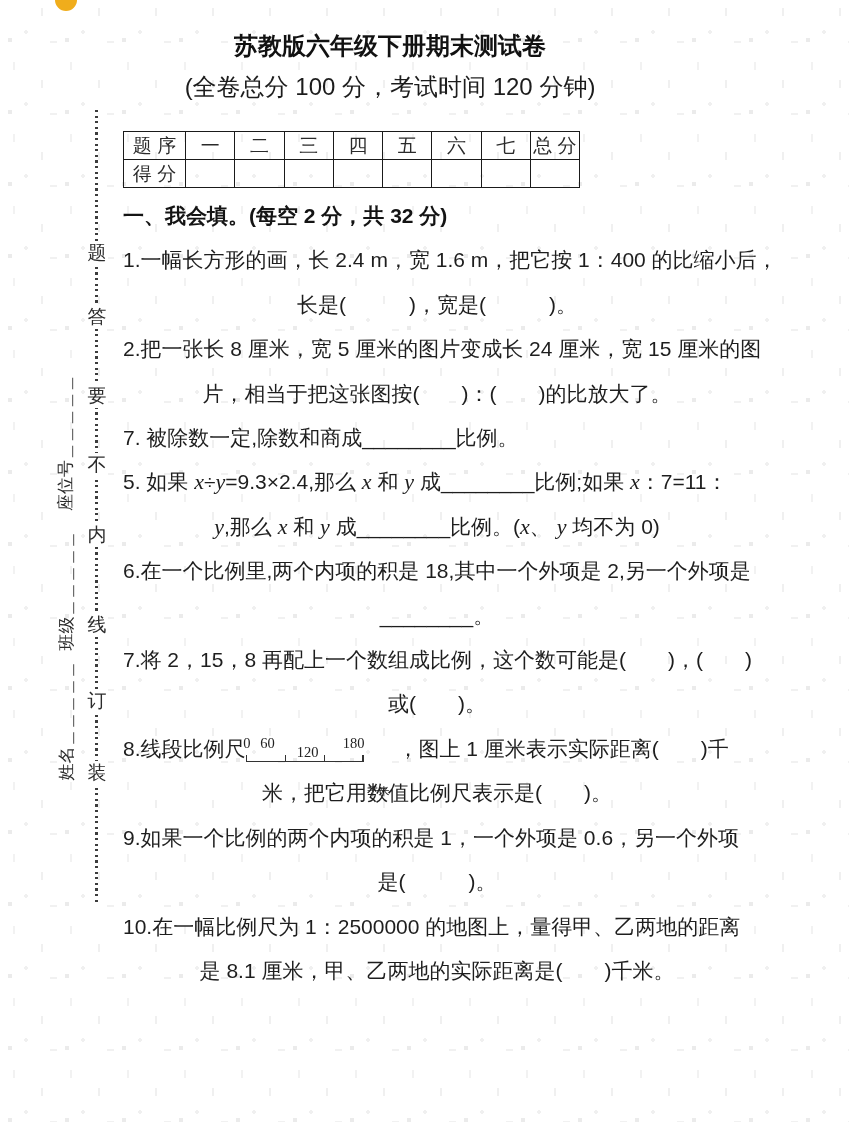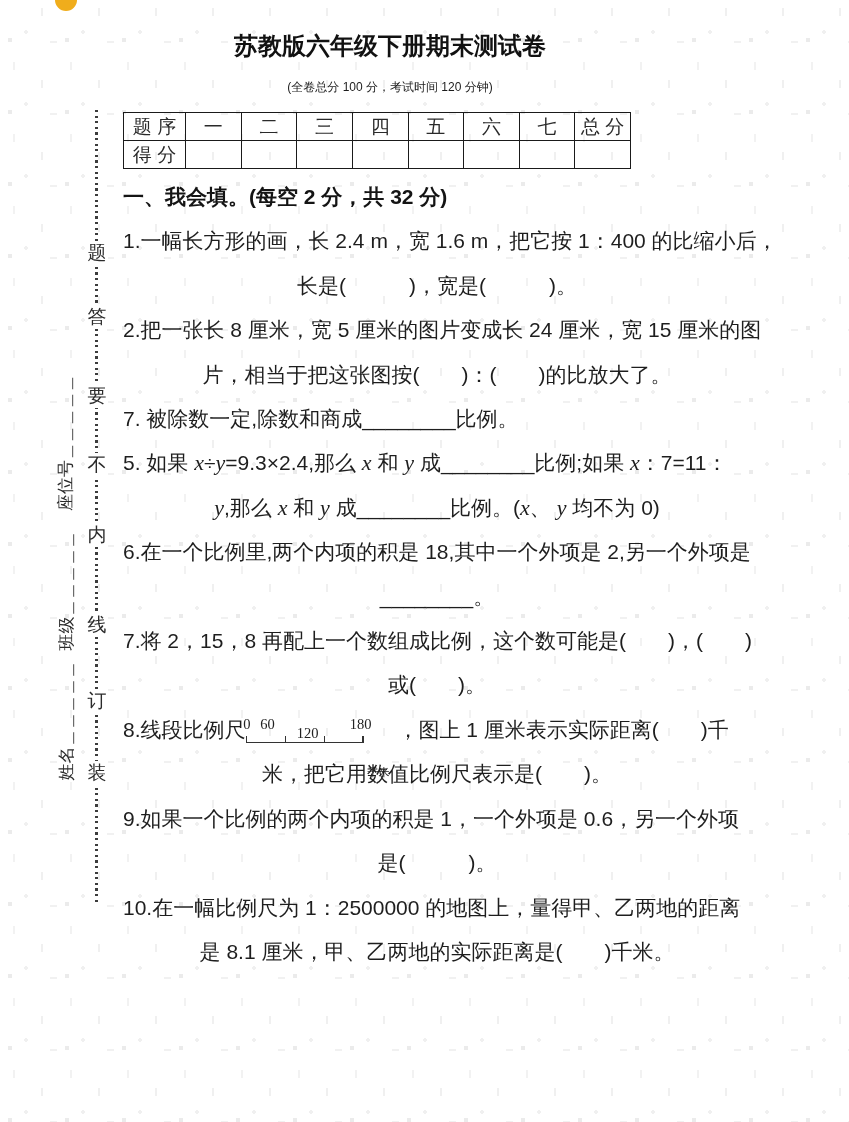--- a/index.html
+++ b/index.html
@@ -35,22 +35,22 @@
   }
   
   .m-field {
     position:absolute; font-size:17px; color:#2b2b2b; white-space:nowrap;
     transform:rotate(-90deg); line-height:22px; height:22px;
   }
   
   .main { position:absolute; left:123px; top:32px; width:600px; }
   .head { width:534px; text-align:center; }
   .doc-title { margin:0; font-size:24px; line-height:28px; font-weight:bold; color:#111; }
-  .doc-subtitle { margin:14px 0 0 0; font-size:12px; line-height:26px; color:#1c1c1c; }
-  .score-table { border-collapse:collapse; table-layout:fixed; width:508px; margin-top:12px; }
+  .doc-subtitle { margin:14px 0 0 0; font-size:24px; line-height:26px; color:#1c1c1c; }
+  .score-table { border-collapse:collapse; table-layout:fixed; width:457px; margin-top:31px; }
   .score-table td {
     border:1.4px solid #1a1a1a; height:27px; padding:0;
     text-align:center; font-size:19px; color:#2a2a2a;
   }
   .content { margin-top:6px; font-size:21px; line-height:44.4px; color:#1e1e1e; }
   .heading { font-weight:bold; white-space:nowrap; color:#141414; }
   .q-line { white-space:nowrap; }
   .q-line.cont { padding-left:28px;text-align:center; }
   i.var { font-family:"Liberation Serif","DejaVu Serif",serif; font-style:italic; font-size:22px; }
   
@@ -137,21 +137,21 @@
           <div class="q-line cont">长是(　　　)，宽是(　　　)。</div>
           <div class="q-line">2.把一张长 8 厘米，宽 5 厘米的图片变成长 24 厘米，宽 15 厘米的图</div>
           <div class="q-line cont">片，相当于把这张图按(　　)：(　　)的比放大了。</div>
           <div class="q-line">7. 被除数一定,除数和商成________比例。</div>
           <div class="q-line">5. 如果 <i class="var">x</i>÷<i class="var">y</i>=9.3×2.4,那么 <i class="var">x</i> 和 <i class="var">y</i> 成________比例;如果 <i class="var">x</i>：7=11：</div>
           <div class="q-line cont"><i class="var">y</i>,那么 <i class="var">x</i> 和 <i class="var">y</i> 成________比例。(<i class="var">x</i>、 <i class="var">y</i> 均不为 0)</div>
           <div class="q-line">6.在一个比例里,两个内项的积是 18,其中一个外项是 2,另一个外项是</div>
           <div class="q-line cont">________。</div>
           <div class="q-line">7.将 2，15，8 再配上一个数组成比例，这个数可能是(　　)，(　　)</div>
           <div class="q-line cont">或(　　)。</div>
-          <div class="q-line">8.线段比例尺<span class="scalebar"><span class="sb-label first" style="left: 0px;">0</span><span class="sb-label" style="left: 22px;">60</span><span class="sb-label" style="left: 62px; margin-top: 9px;">120</span><span class="sb-label" style="left: 115px;">180</span><span class="sb-unit">千米</span><span class="sb-ruler">
+          <div class="q-line">8.线段比例尺<span class="scalebar"><span class="sb-label first" style="left: 0px;">0</span><span class="sb-label" style="left: 22px;">60</span><span class="sb-label" style="left: 62px; margin-top: 9px;">120</span><span class="sb-label" style="left: 108px;">180</span><span class="sb-unit">千米</span><span class="sb-ruler">
                 <span class="sb-tick" style="left: 0px;"></span>
                 <span class="sb-tick" style="left: 39px;"></span>
                 <span class="sb-tick" style="left: 78px;"></span>
                 <span class="sb-tick" style="left: 116.5px;"></span>
               </span></span>，图上 1 厘米表示实际距离(　　)千</div>
           <div class="q-line cont">米，把它用数值比例尺表示是(　　)。</div>
           <div class="q-line">9.如果一个比例的两个内项的积是 1，一个外项是 0.6，另一个外项</div>
           <div class="q-line cont">是(　　　)。</div>
           <div class="q-line">10.在一幅比例尺为 1：2500000 的地图上，量得甲、乙两地的距离</div>
           <div class="q-line cont">是 8.1 厘米，甲、乙两地的实际距离是(　　)千米。</div>

